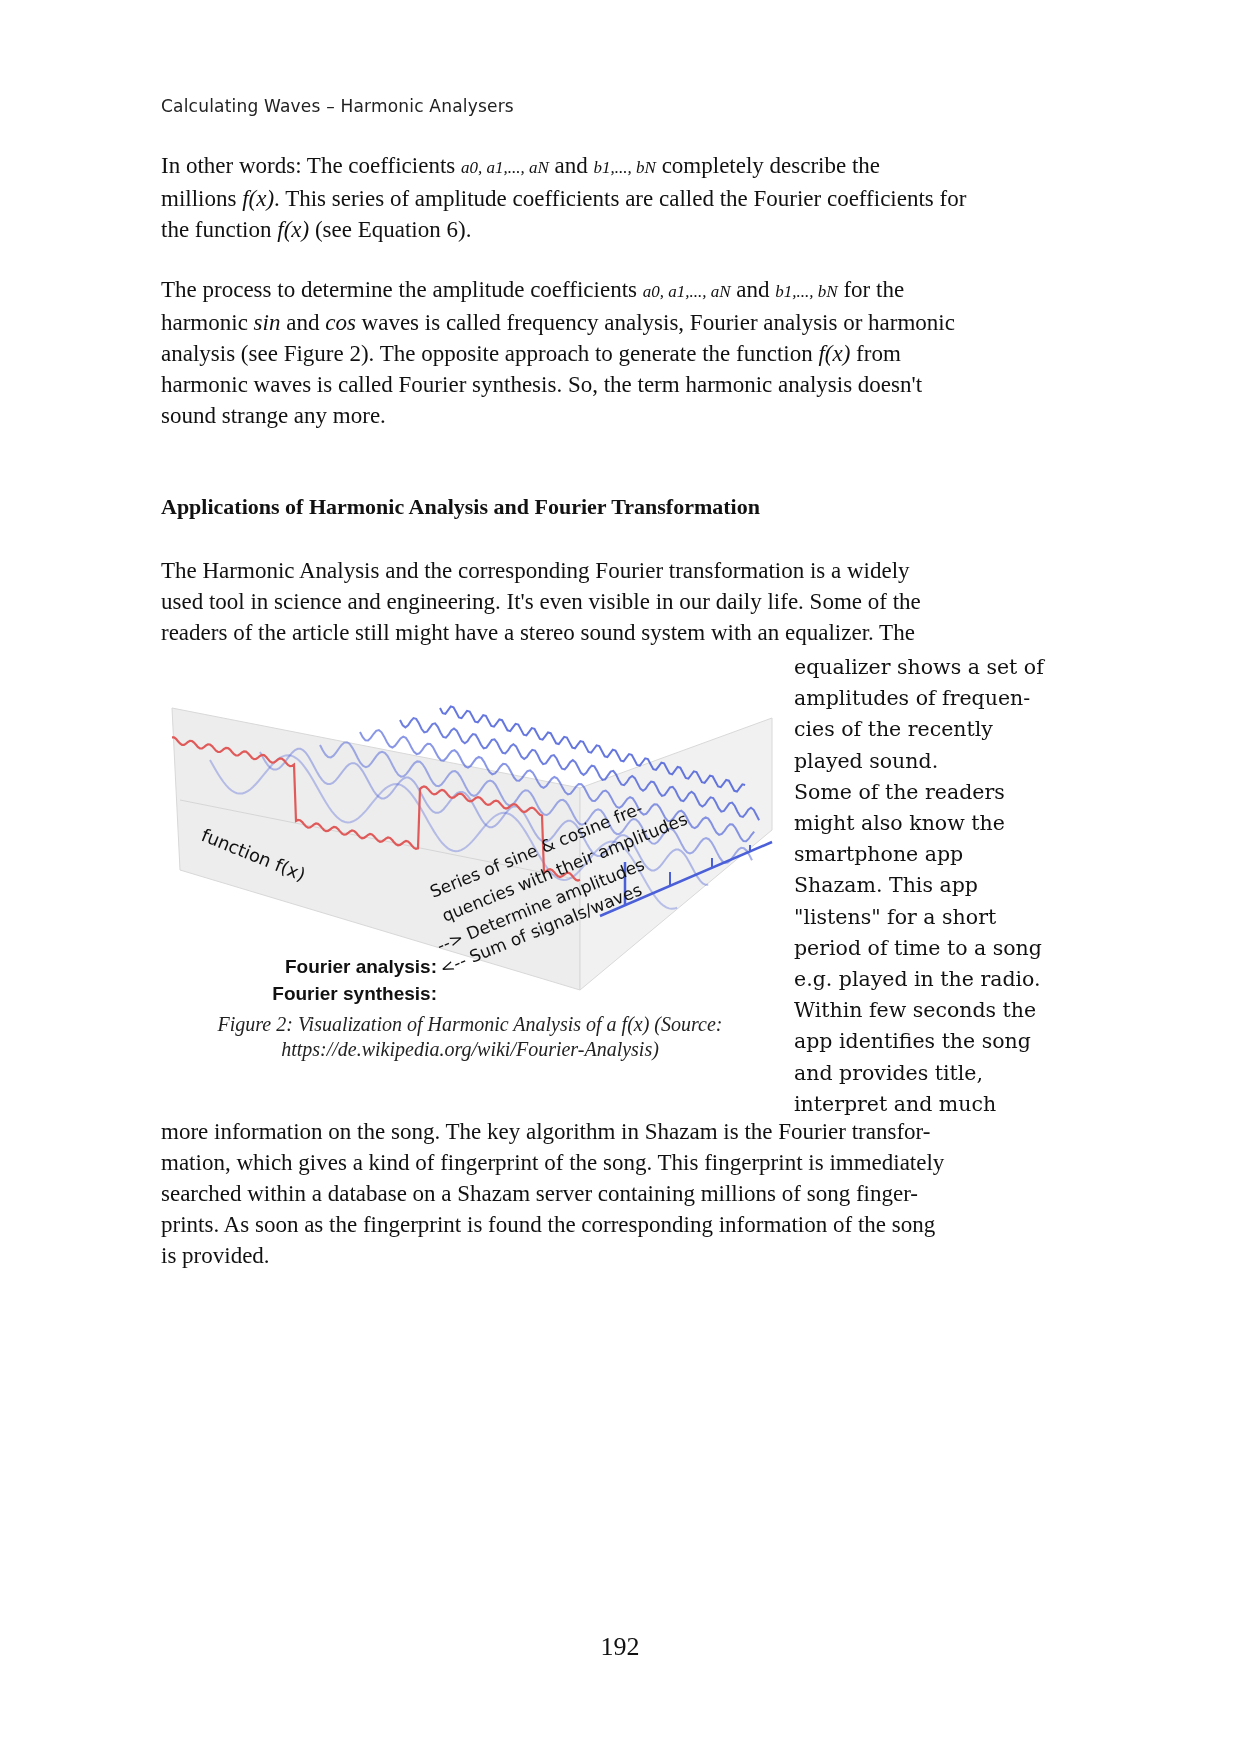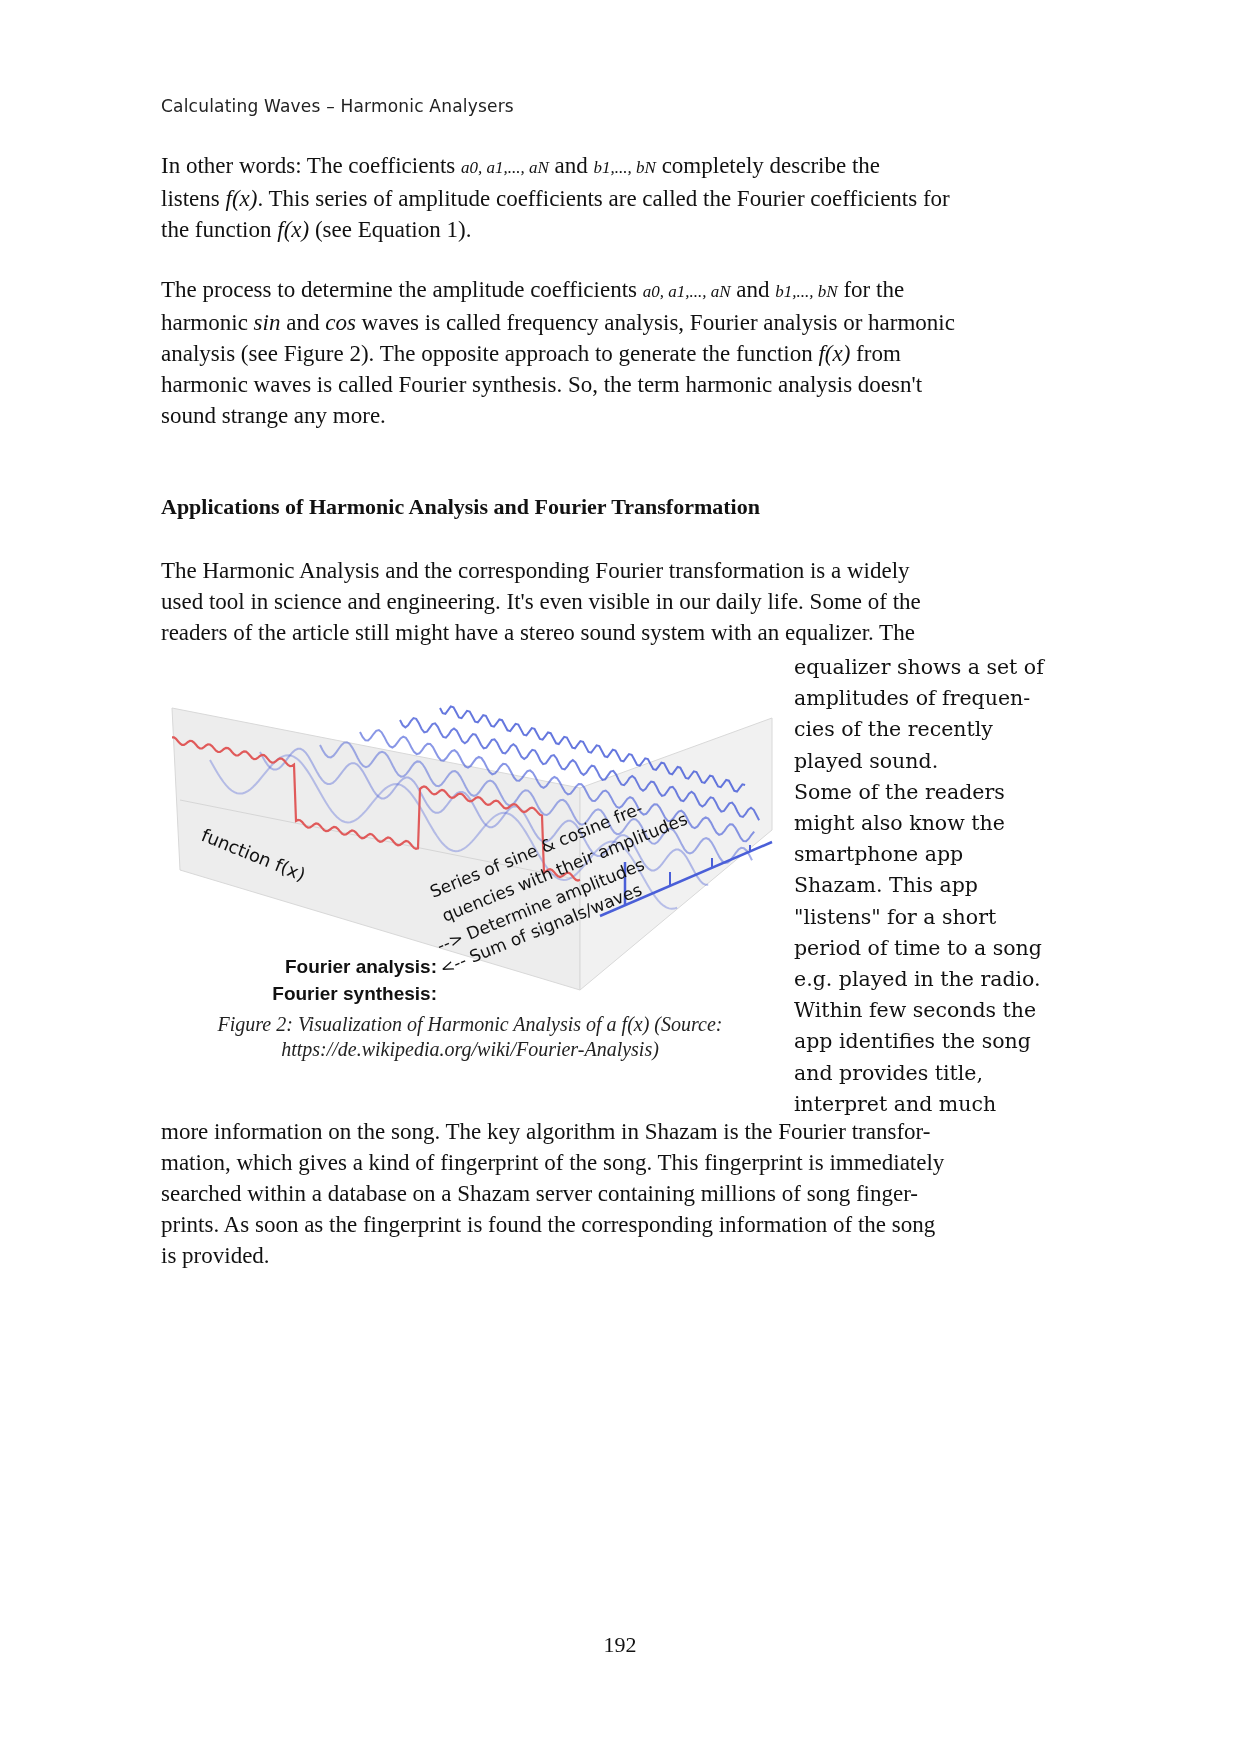--- a/index.html
+++ b/index.html
@@ -6,31 +6,31 @@
   body { width: 1240px; height: 1754px; position: relative; overflow: hidden; color: #111; }
   .hdr { position: absolute; left: 161px; top: 96px; font-family: "DejaVu Sans", sans-serif; font-size: 17px; color: #222; letter-spacing: 0.2px; }
   .para { position: absolute; left: 161px; width: 900px; font-family: "Liberation Serif", "DejaVu Serif", serif; font-size: 23px; line-height: 31px; color: #111; }
   .line { display: block; white-space: nowrap; }
   .it { font-style: italic; text-align: right; }
   .sm { font-size: 17px; font-style: italic; text-align: center; }
   .heading { position: absolute; left: 161px; top: 494px; font-family: "Liberation Serif", "DejaVu Serif", serif; font-weight: bold; font-size: 22px; color: #111; }
   .rcol { position: absolute; left: 794px; top: 652px; width: 260px; font-family: "DejaVu Serif", serif; font-size: 20.5px; line-height: 31.2px; color: #111; }
   .figure { position: absolute; left: 160px; top: 690px; width: 620px; height: 320px; }
   .caption { position: absolute; left: 160px; top: 1012px; width: 620px; text-align: center; font-family: "Liberation Serif", "DejaVu Serif", serif; font-style: italic; font-size: 20px; line-height: 25px; color: #222; }
-  .pagenum { position: absolute; left: 0; width: 1240px; top: 1632px; text-align: center; font-family: "Liberation Serif", "DejaVu Serif", serif; font-size: 22px; color: #111; }
+  .pagenum { position: absolute; left: 0; width: 1240px; top: 1632px; text-align: center; font-family: "Liberation Serif", "DejaVu Serif", serif; font-size: 26px; color: #111; }
 </style>
 </head>
 <body>
 
 <div class="hdr">Calculating Waves – Harmonic Analysers</div>
 
 <div class="para" style="top:150px;">
   <span class="line"><span>In other words: The coefficients </span><span class="sm">a0, a1,..., aN</span><span> and  </span><span class="sm">b1,..., bN</span><span> completely describe the</span></span>
-  <span class="line"><span>listens </span><span class="it">f(x)</span><span>. This series of amplitude coefficients are called the Fourier coefficients for</span></span>
-  <span class="line"><span>the function </span><span class="it">f(x)</span><span> (see Equation 1).</span></span>
+  <span class="line"><span>millions </span><span class="it">f(x)</span><span>. This series of amplitude coefficients are called the Fourier coefficients for</span></span>
+  <span class="line"><span>the function </span><span class="it">f(x)</span><span> (see Equation 6).</span></span>
 </div>
 
 <div class="para" style="top:274px;">
   <span class="line"><span>The process to determine the amplitude coefficients </span><span class="sm">a0, a1,..., aN</span><span> and </span><span class="sm">b1,..., bN</span><span> for the</span></span>
   <span class="line"><span>harmonic </span><span class="it">sin</span><span> and </span><span class="it">cos</span><span> waves is called frequency analysis, Fourier analysis or harmonic</span></span>
   <span class="line"><span>analysis (see Figure 2). The opposite approach to generate the function </span><span class="it">f(x)</span><span> from</span></span>
   <span class="line">harmonic waves is called Fourier synthesis. So, the term harmonic analysis doesn't</span>
   <span class="line">sound strange any more.</span>
 </div>
 

